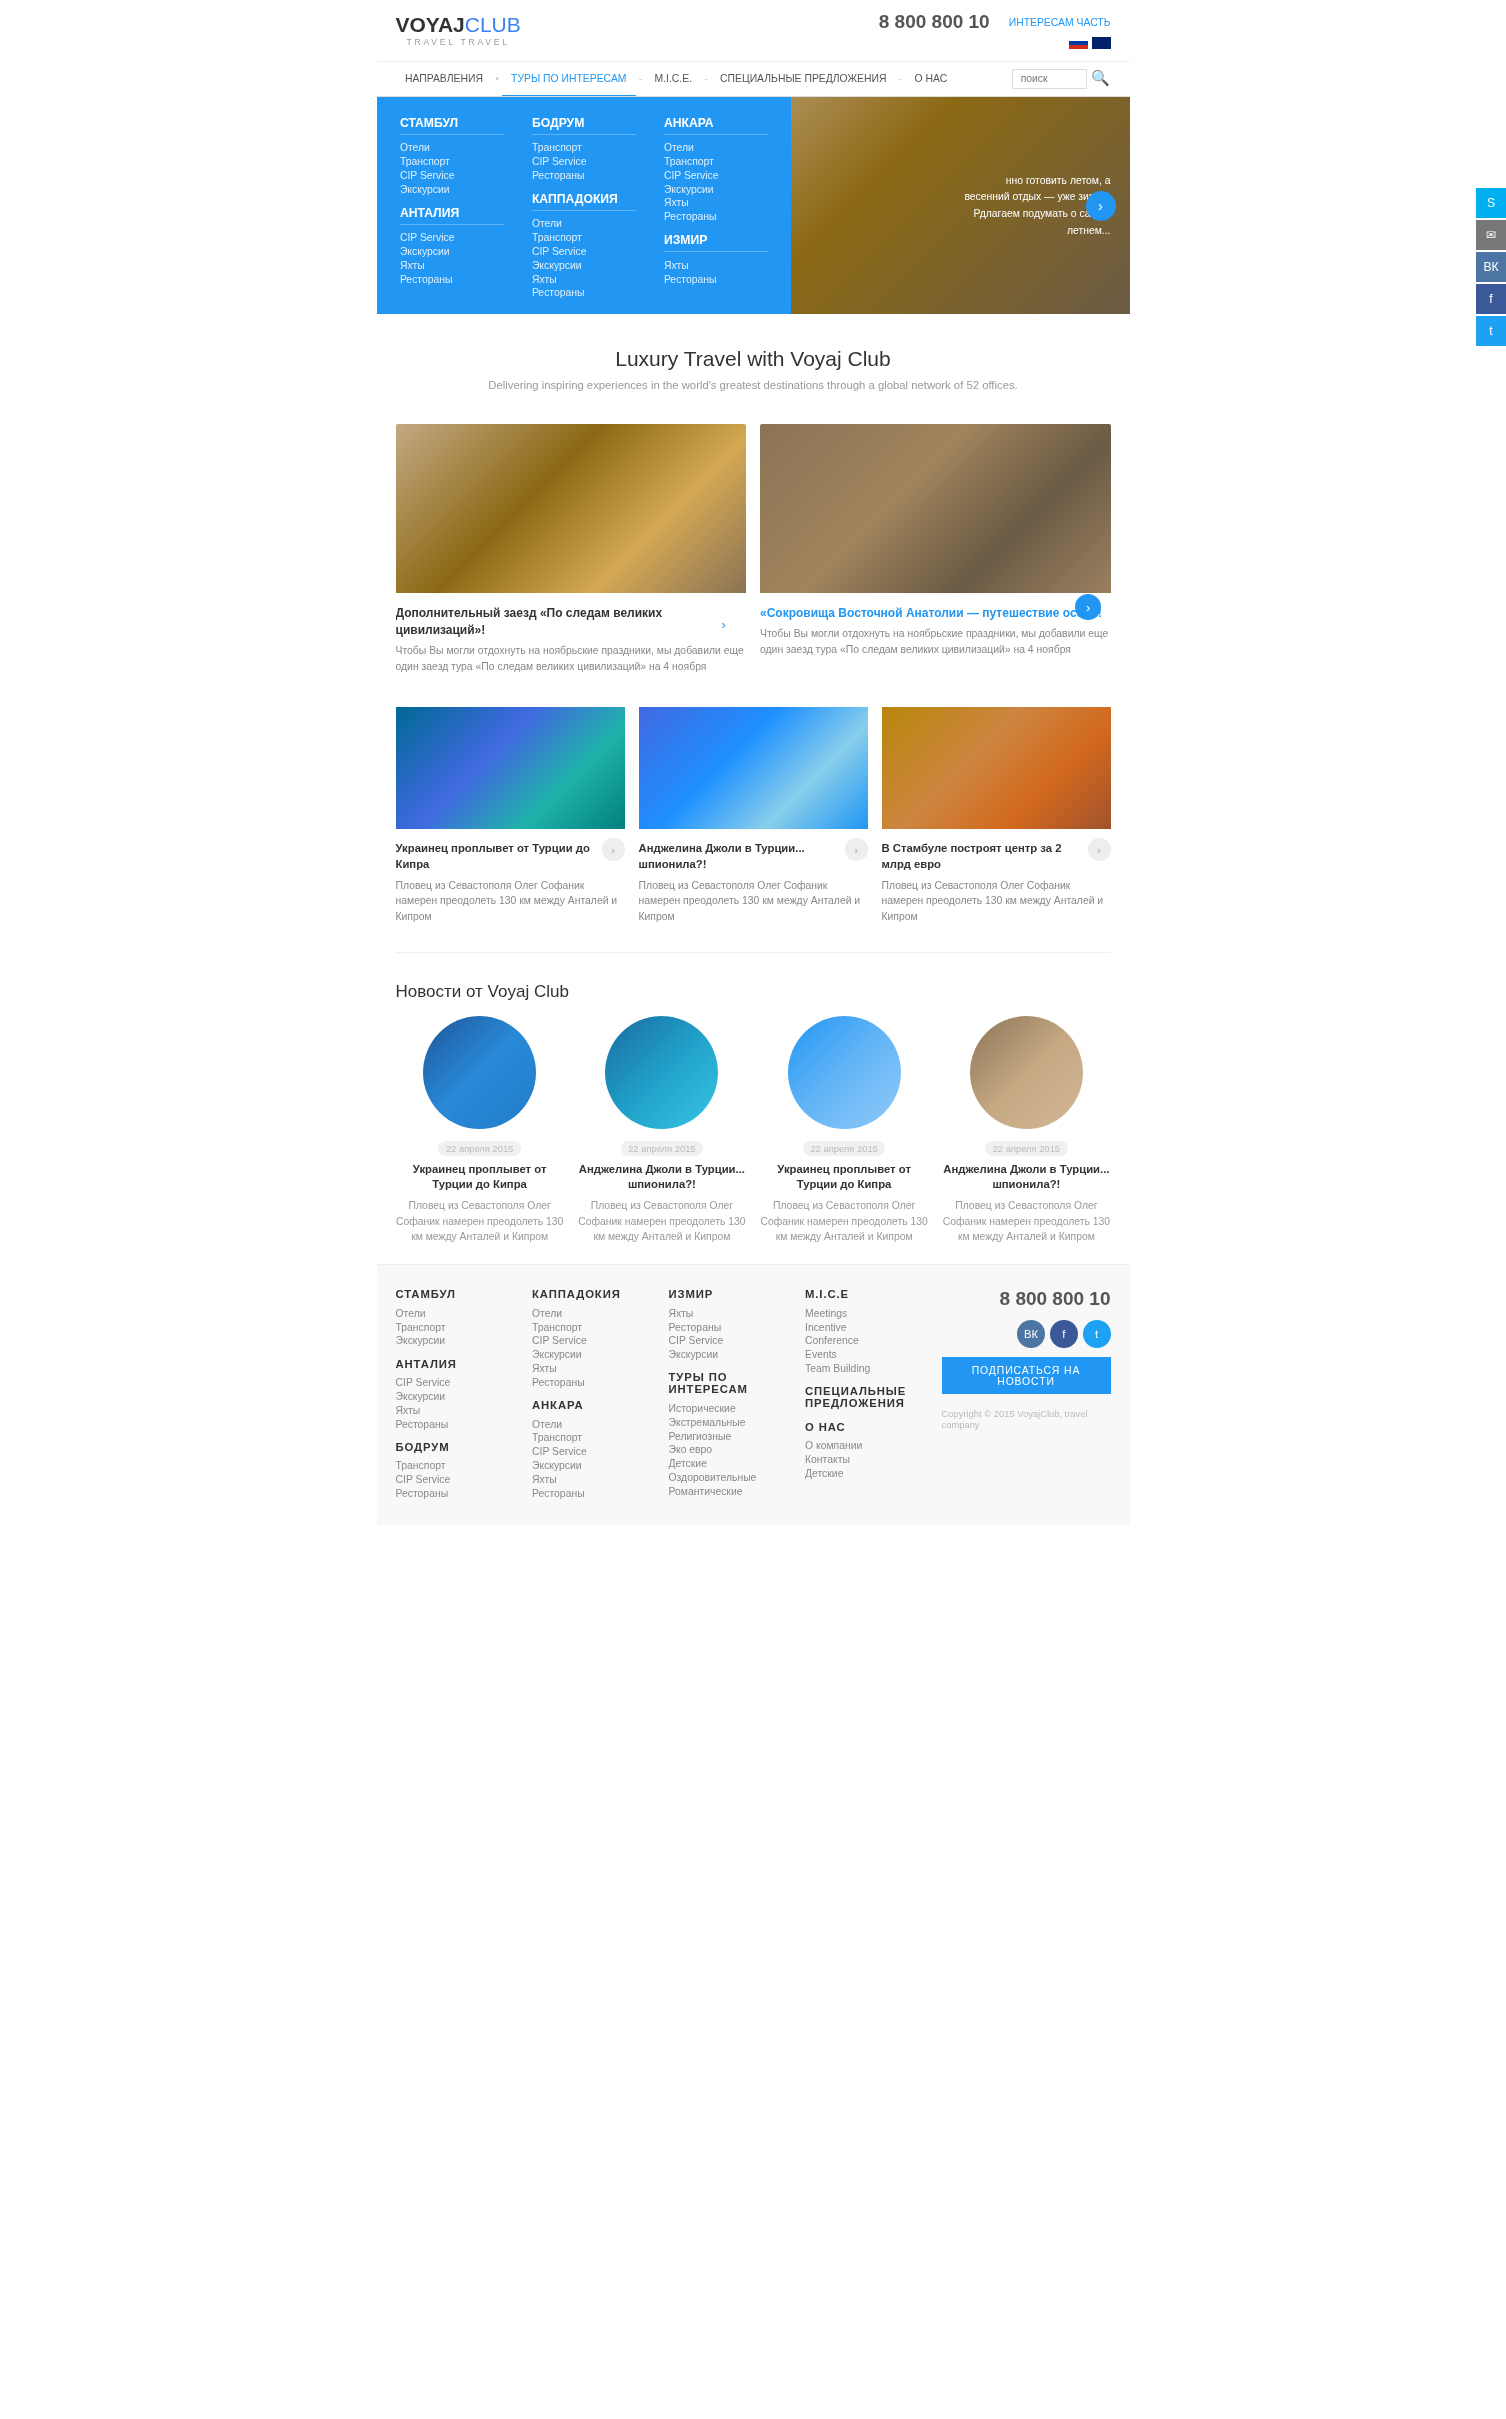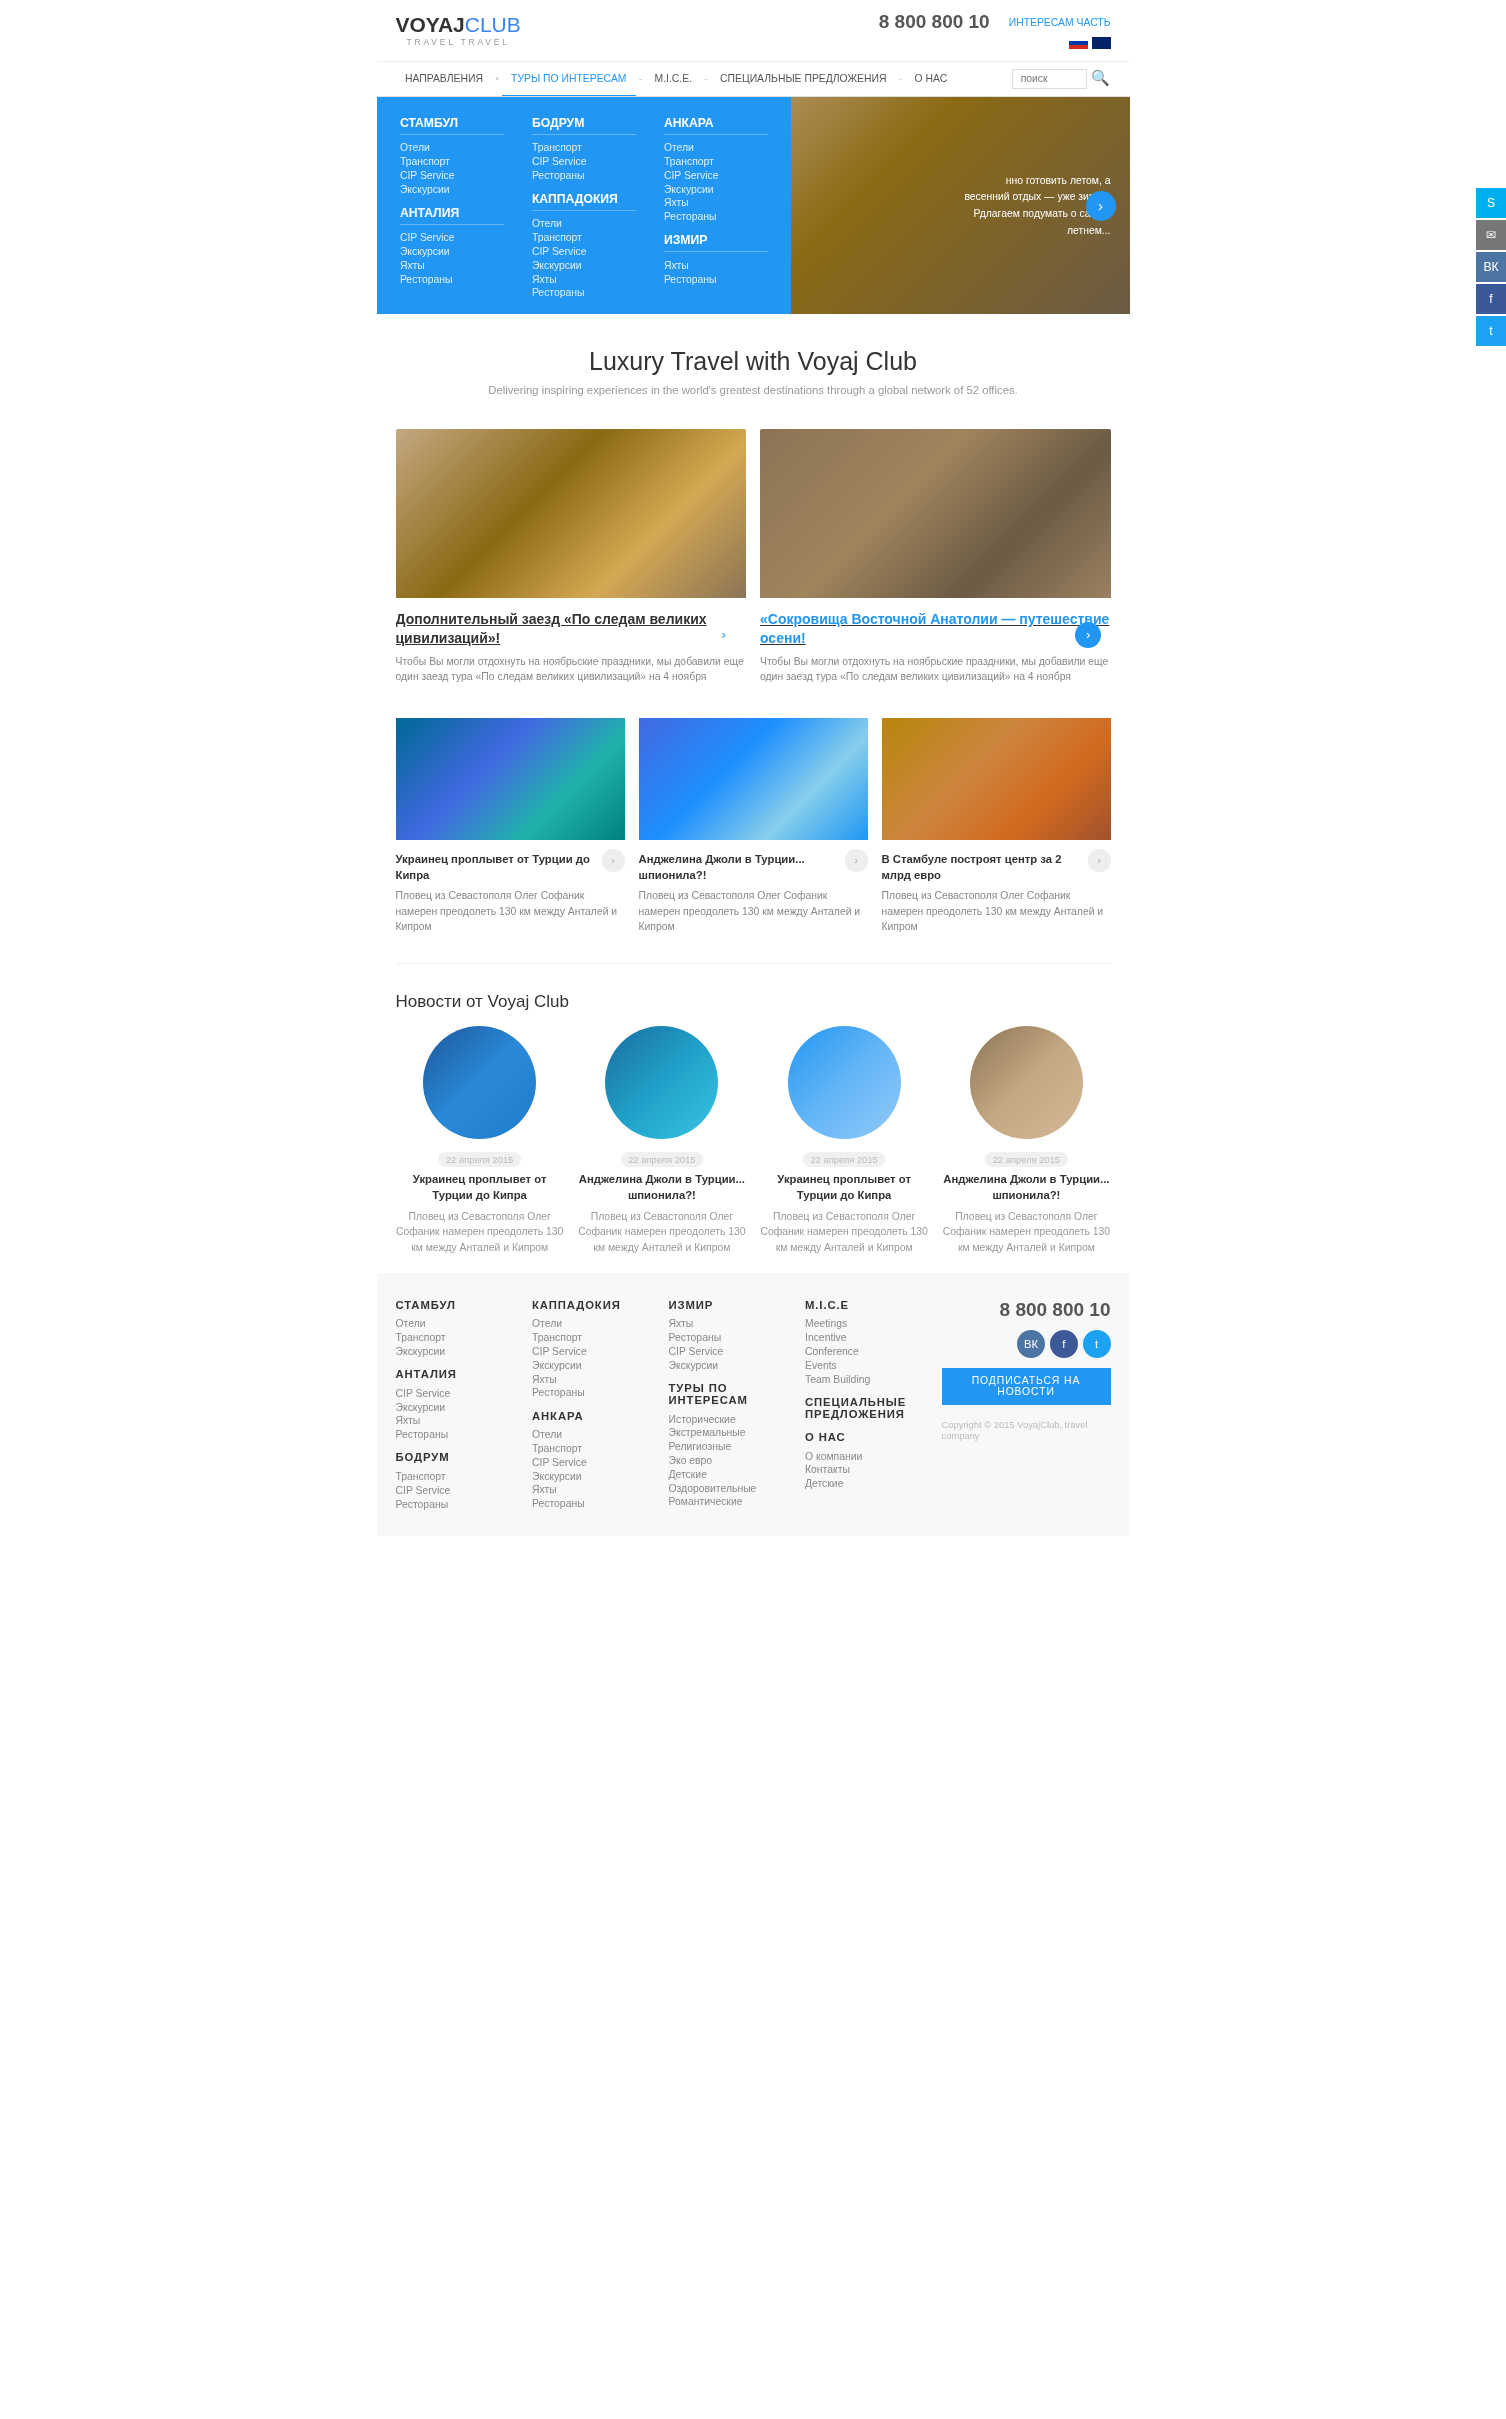--- a/index.html
+++ b/index.html
@@ -41,32 +41,32 @@
     .social-sidebar { position: fixed; right: 0; top: 188px; display: flex; flex-direction: column; gap: 1.9px; z-index: 100; }
     .social-btn { width: 30px; height: 30px; display: flex; align-items: center; justify-content: center; color: #fff; font-size: 12.2px; cursor: pointer; }
     .social-skype { background: #00AFF0; }
     .social-mail { background: #777; }
     .social-vk { background: #4C75A3; }
     .social-fb { background: #3B5998; }
     .social-tw { background: #1DA1F2; }
 
     
     .luxury-section { text-align: center; padding: 33px 19px 19px; }
-    .luxury-title { font-size: 25px; color: #333; font-weight: normal; margin-bottom: 7.5px; }
+    .luxury-title { font-size: 21px; color: #333; font-weight: normal; margin-bottom: 7.5px; }
     .luxury-sub { font-size: 11.3px; color: #999; }
 
     
     .featured-grid { display: grid; grid-template-columns: 1fr 1fr; gap: 14px; padding: 14px 19px; }
     .featured-card { position: relative; overflow: hidden; border-radius: 1.9px; }
     .featured-img-placeholder { width: 100%; height: 169px; }
     .cappadocia-img { background: linear-gradient(135deg, #C4A882 0%, #8B6914 40%, #D4A853 70%, #8B7355 100%); }
     .eastanatolia-img { background: linear-gradient(135deg, #8B7355 0%, #A0845C 40%, #6B5B45 70%, #9B8060 100%); }
     .featured-arrow { position: absolute; right: 9.4px; bottom: 42px; background: rgba(255,255,255,0.9); border-radius: 50%; width: 26px; height: 26px; display: flex; align-items: center; justify-content: center; cursor: pointer; color: #2196F3; font-size: 13px; }
     .featured-arrow.blue { background: #2196F3; color: #fff; }
-    .featured-title { font-size: 14px; color: #333; font-weight: bold; margin: 7.5px 0 4.7px; line-height: 1.4; text-decoration: underline; }
+    .featured-title { font-size: 12px; color: #333; font-weight: bold; margin: 7.5px 0 4.7px; line-height: 1.4; }
     .featured-title a { color: #2196F3; text-decoration: none; }
     .featured-desc { font-size: 10.4px; color: #888; line-height: 1.5; }
 
     
     .news-grid { display: grid; grid-template-columns: 1fr 1fr 1fr; gap: 14px; padding: 14px 19px; }
     .news-card { }
     .news-img-placeholder { width: 100%; height: 122px; }
     .cyprus-img { background: linear-gradient(135deg, #006994 0%, #4169E1 40%, #20B2AA 70%, #008080 100%); }
     .jolie-img { background: linear-gradient(135deg, #4169E1 0%, #1E90FF 40%, #87CEEB 70%, #2196F3 100%); }
     .istanbul-img { background: linear-gradient(135deg, #B8860B 0%, #CD853F 40%, #D2691E 70%, #A0522D 100%); }

